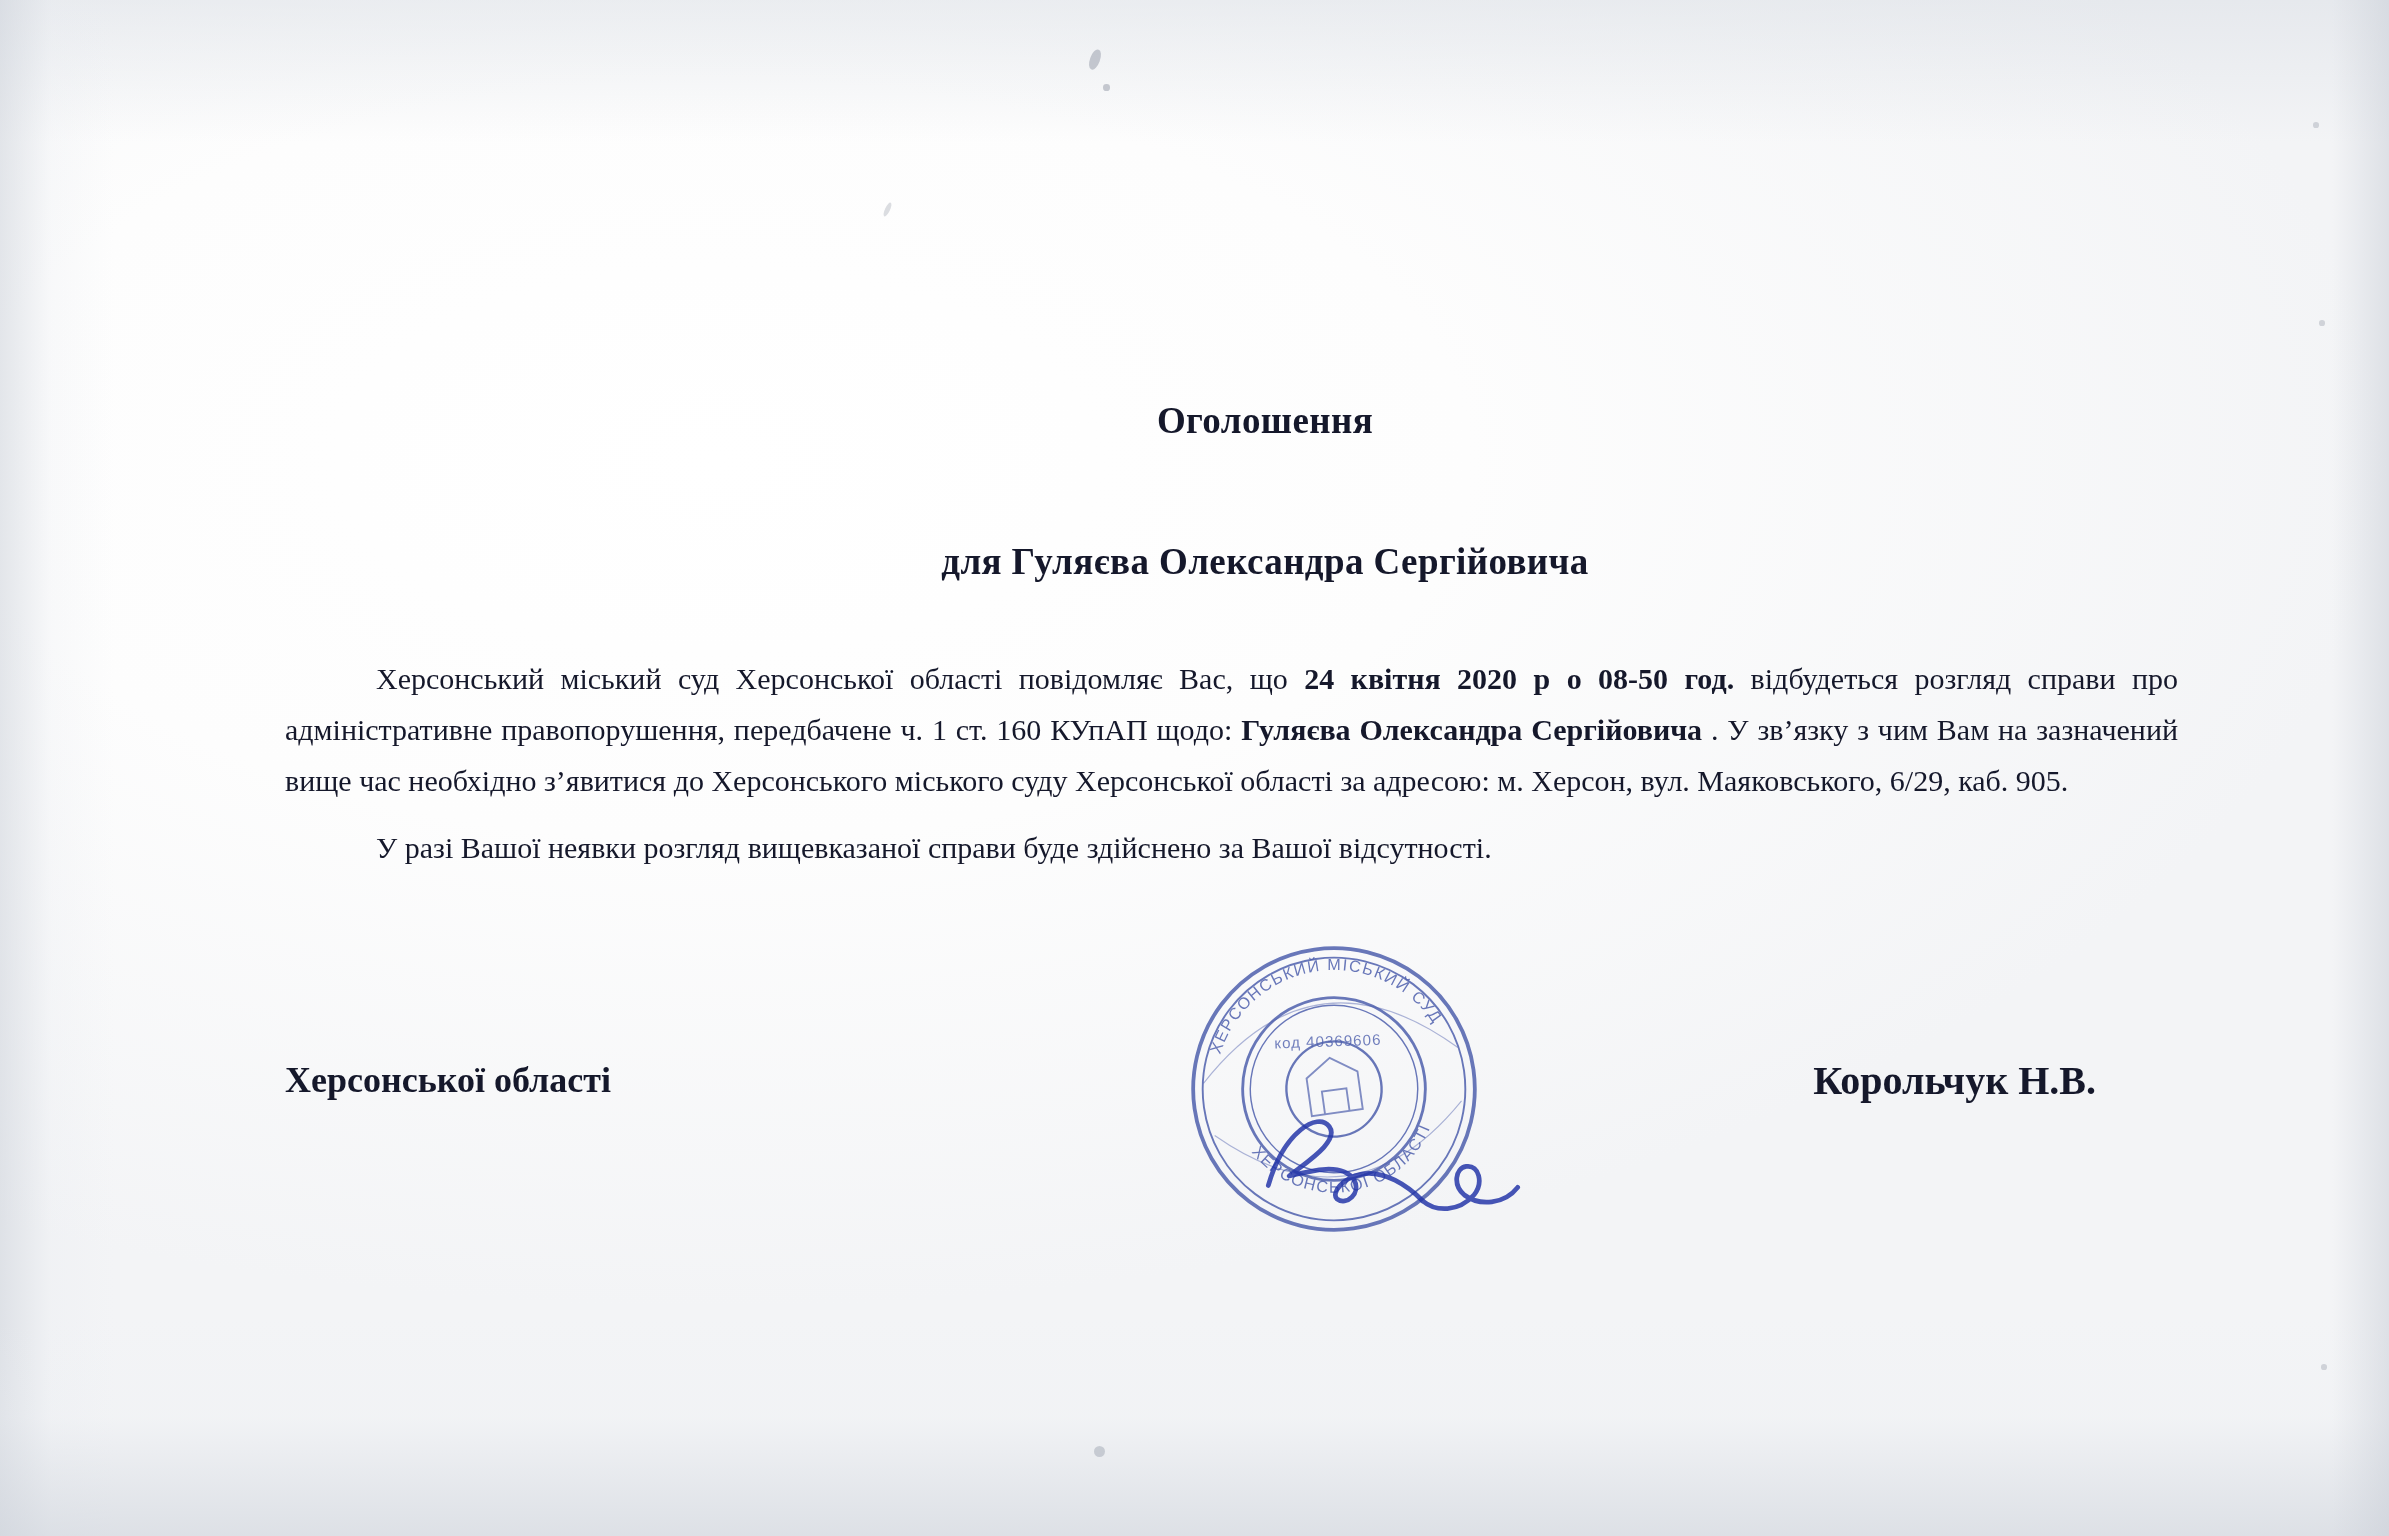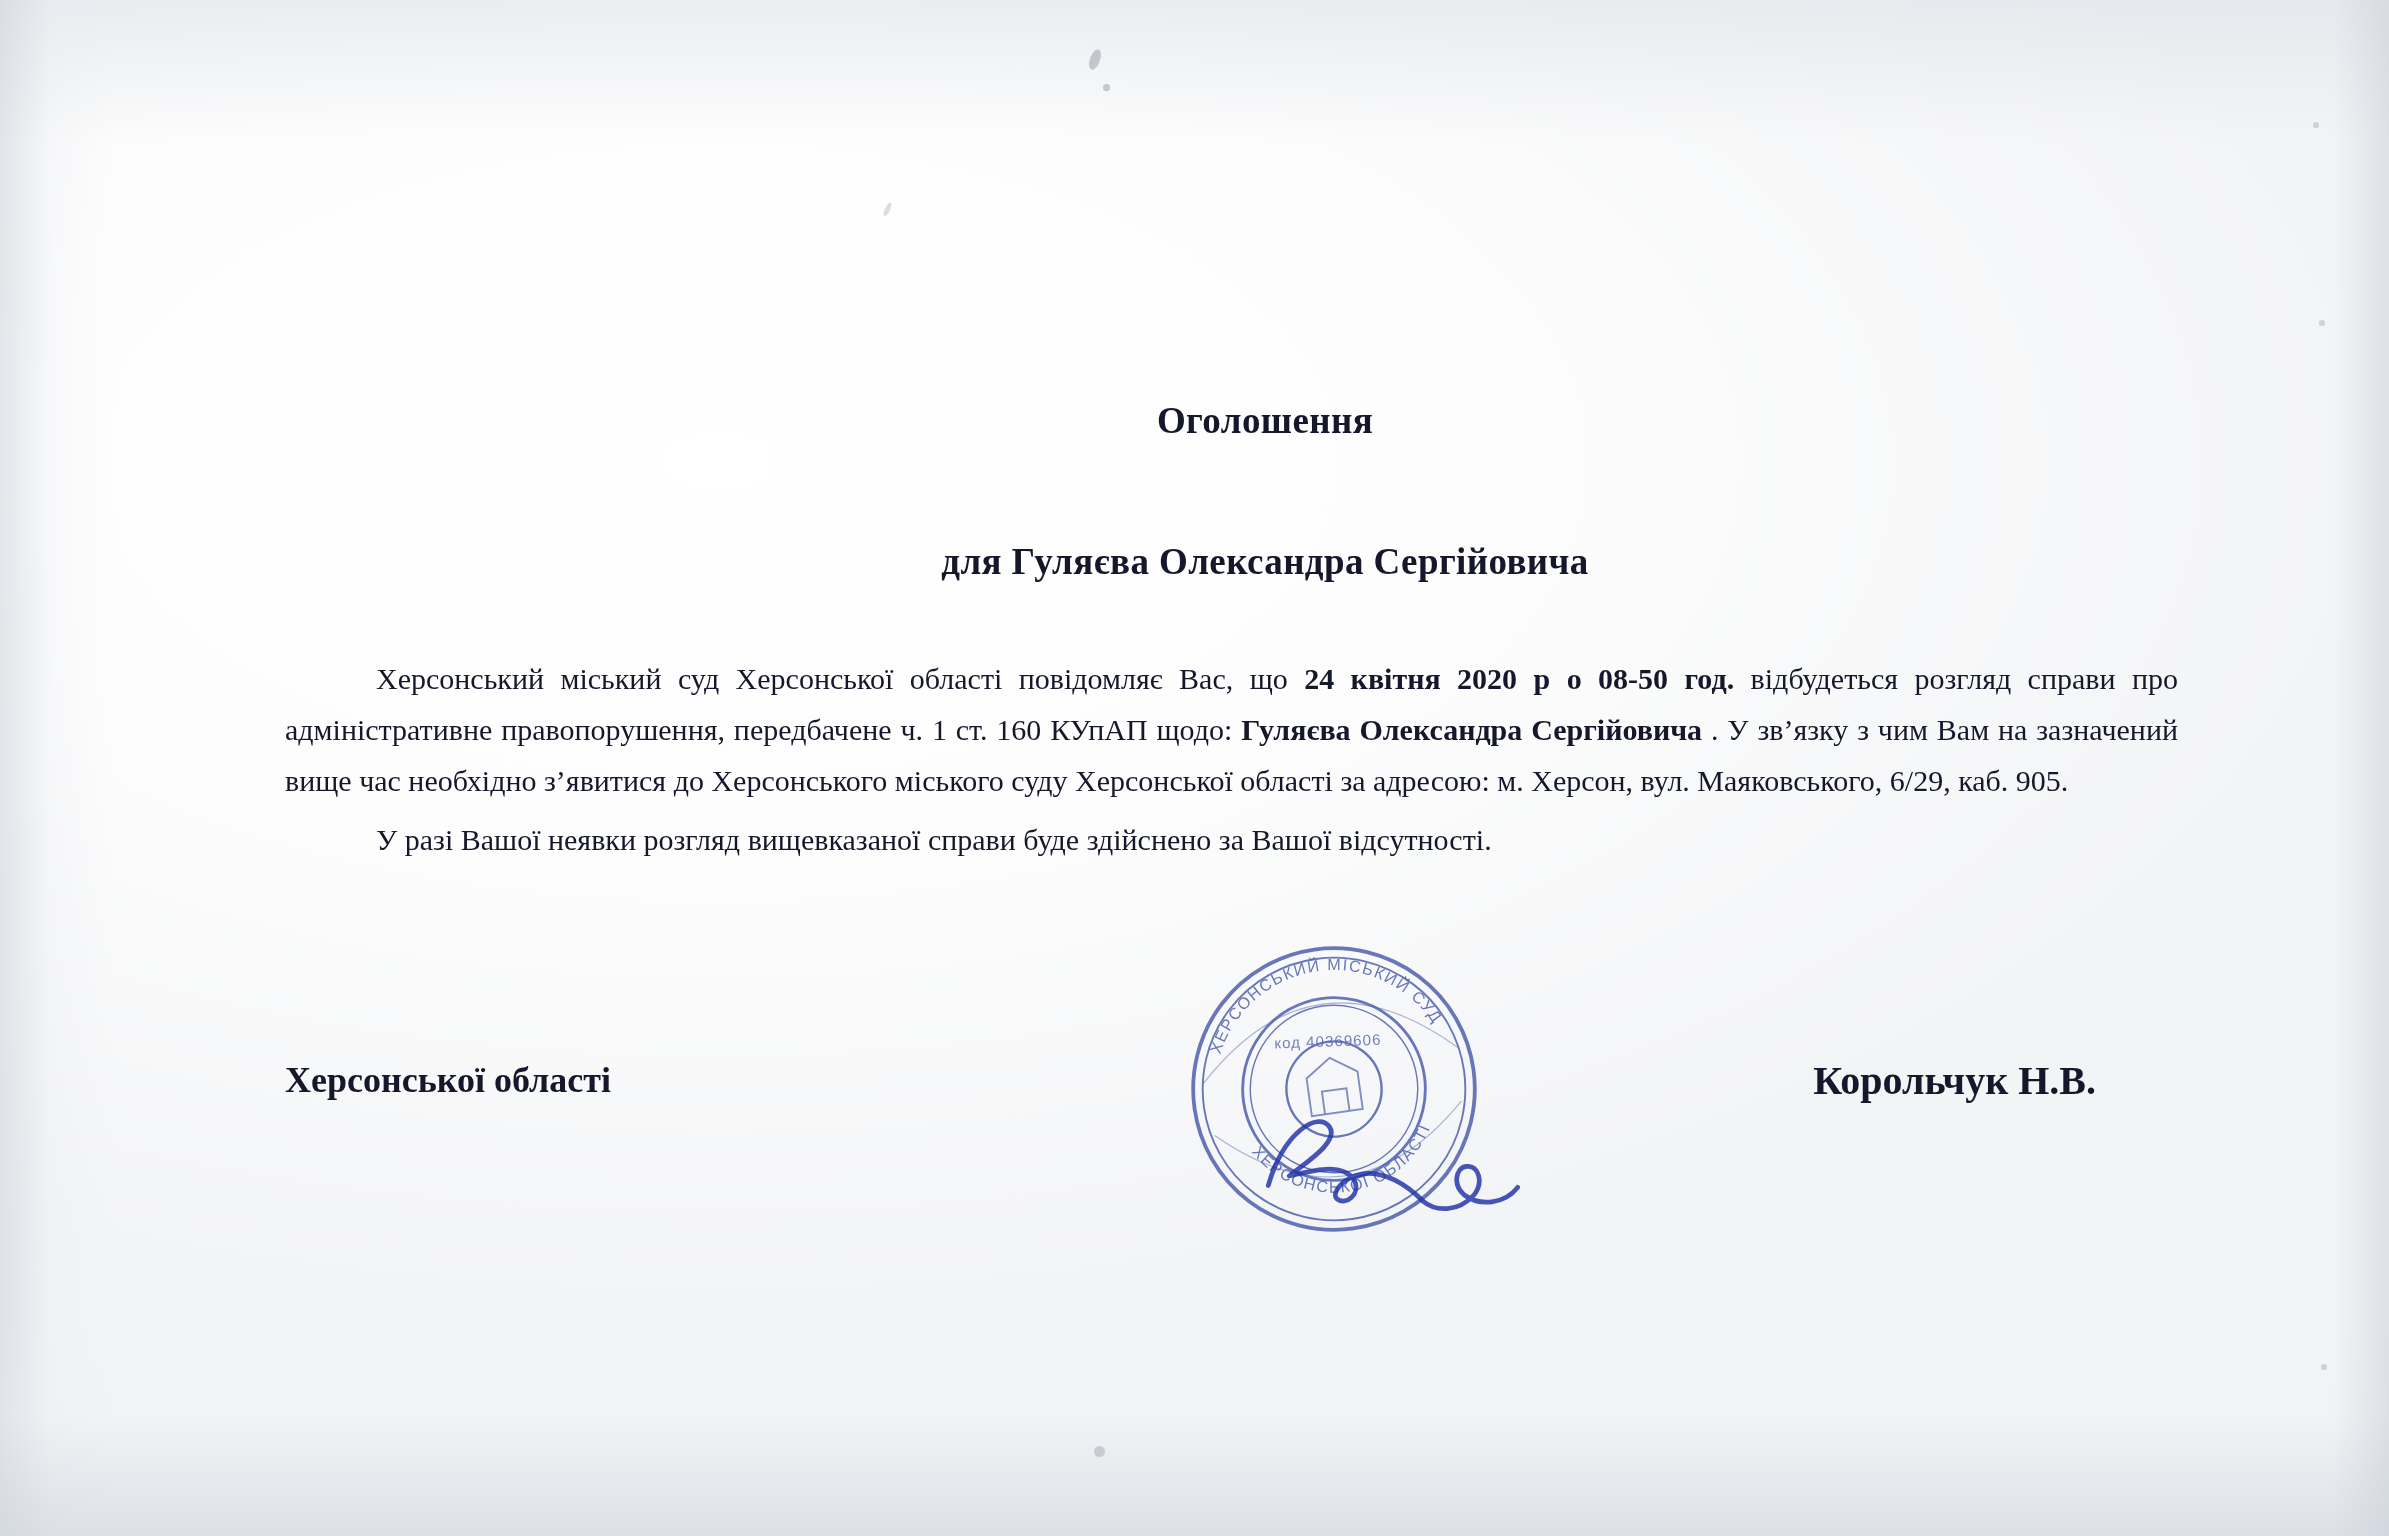--- a/index.html
+++ b/index.html
@@ -90,21 +90,21 @@
   }
 
   .doc-paragraph {
     text-align: justify;
     text-justify: inter-word;
     font-size: 30px;
     line-height: 51px;
     margin: 70px 0 0 0;
   }
   .doc-paragraph.second {
-    margin-top: 8px;
+    margin-top: 16px;
   }
   .indent {
     display: inline-block;
     width: 91px;
   }
   .b { font-weight: bold; }
 
   .signature-block {
     position: absolute;
     left: 285px;

